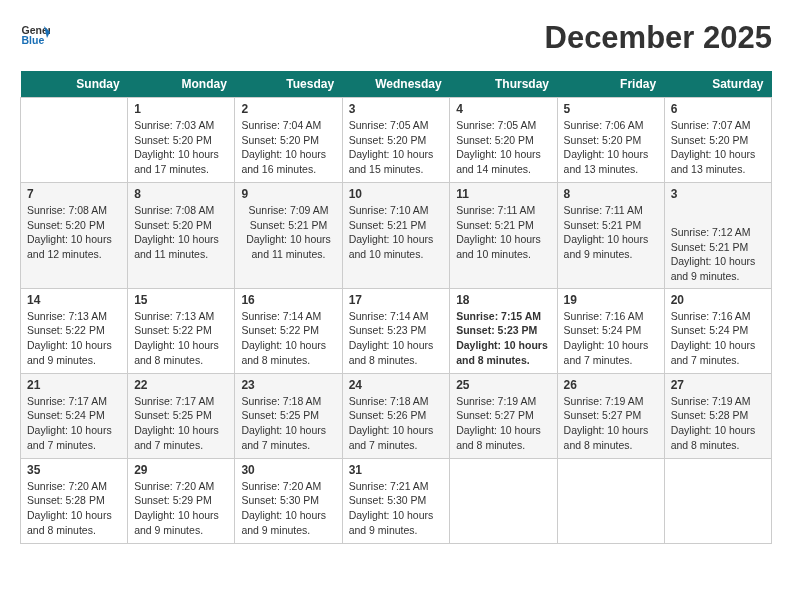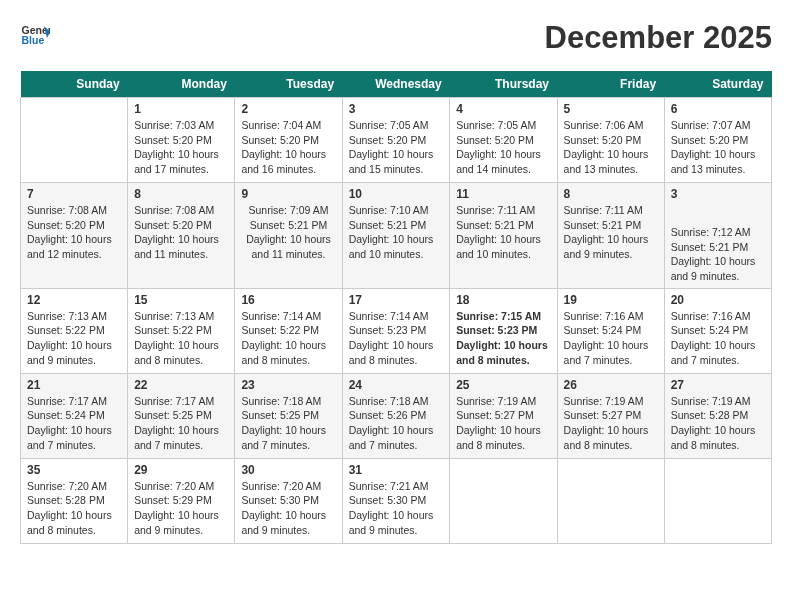--- a/index.html
+++ b/index.html
@@ -200,21 +200,21 @@
         <td>
           <span class="day-number">3</span>
           <div class="day-info" style="white-space: pre-line; margin-top: 24px;">Sunrise: 7:12 AM
 Sunset: 5:21 PM
 Daylight: 10 hours
 and 9 minutes.</div>
         </td>
       </tr>
       <tr>
         <td>
-          <span class="day-number">12</span>
+          <span class="day-number">14</span>
           <div class="day-info" style="white-space: pre-line;">Sunrise: 7:13 AM
 Sunset: 5:22 PM
 Daylight: 10 hours
 and 9 minutes.</div>
         </td>
         <td>
           <span class="day-number">15</span>
           <div class="day-info" style="white-space: pre-line;">Sunrise: 7:13 AM
 Sunset: 5:22 PM
 Daylight: 10 hours

